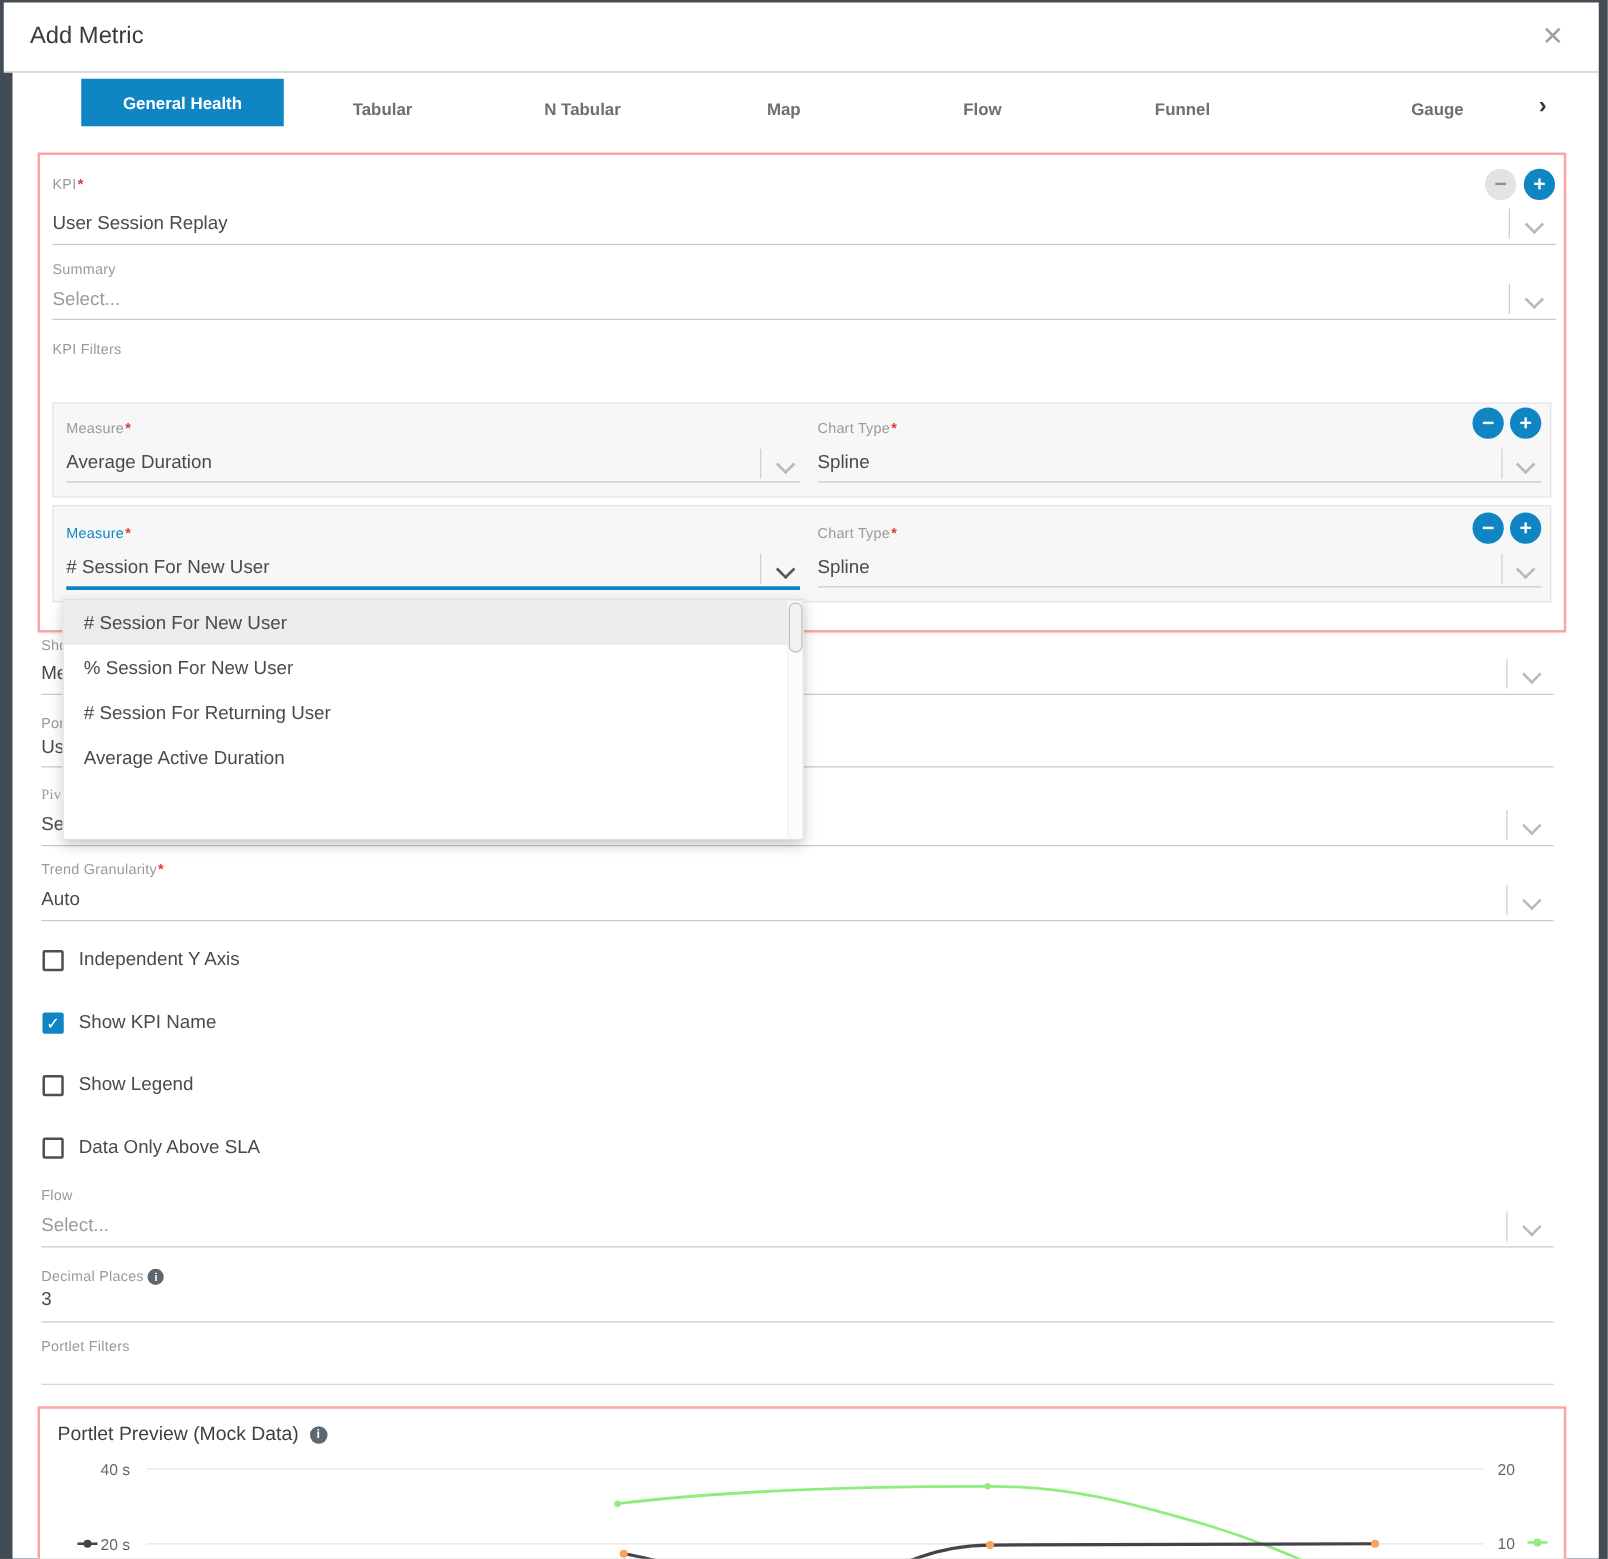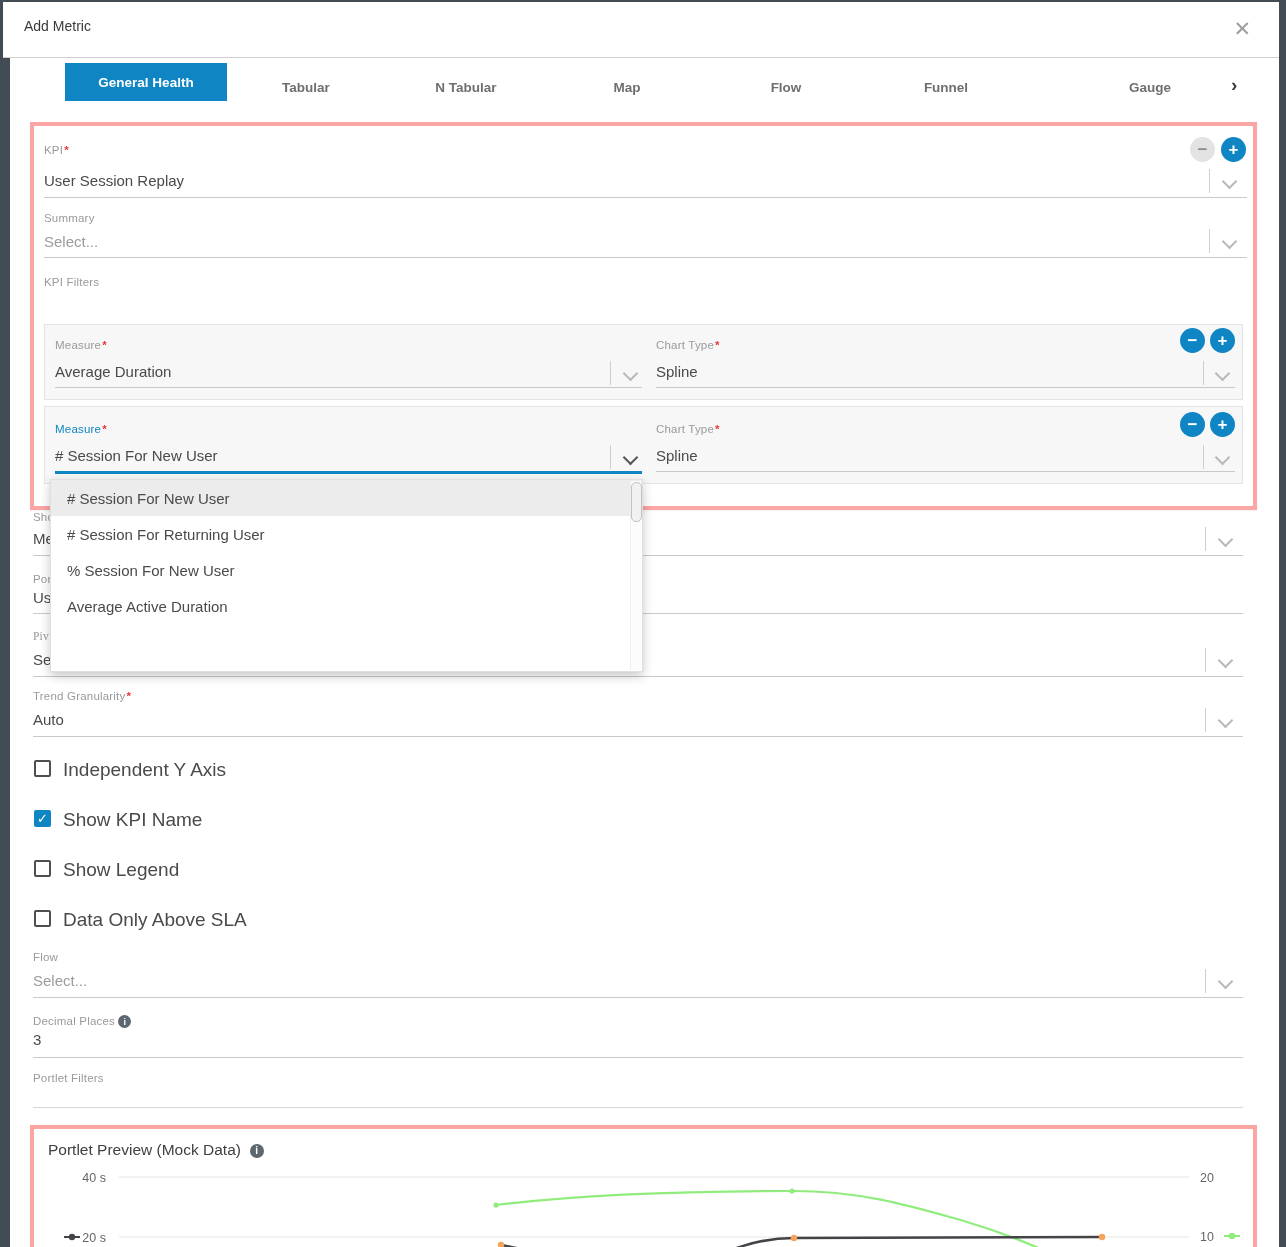--- a/index.html
+++ b/index.html
@@ -14,33 +14,33 @@
   .underline{position:absolute;height:1px;background:#c9c9c9;}
   .underline.light{background:#d6d6d6;}
   .vsep{position:absolute;width:1px;height:24px;background:#cfcfcf;}
   .chev{position:absolute;width:9px;height:9px;border-right:2px solid #b9b9b9;border-bottom:2px solid #b9b9b9;transform:rotate(45deg);}
   .chev.dark{border-color:#555;}
   .circle-btn{position:absolute;width:25px;height:25px;border-radius:50%;display:flex;align-items:center;justify-content:center;font-size:17px;font-weight:bold;line-height:1;cursor:pointer;}
   .circle-btn.gray{background:#e3e3e3;color:#8f8f8f;}
   .circle-btn.blue{background:#0f86c3;color:#fff;}
   .tab-label{position:absolute;transform:translateX(-50%);font-size:13.5px;color:#6f6f6f;font-weight:600;white-space:nowrap;}
   .tab-active{position:absolute;background:#0f86c3;color:#fff;display:flex;align-items:center;justify-content:center;font-size:13.5px;font-weight:bold;}
-  .card{position:absolute;background:#fff;border:4px solid #fca5a5;box-shadow:0 1px 2px rgba(0,0,0,.06);}
+  .card{position:absolute;background:#fff;border:2px solid #fca5a5;box-shadow:0 1px 2px rgba(0,0,0,.06);}
   .measure-panel{position:absolute;background:#f7f7f7;border:1px solid #e4e4e4;}
   .dropdown{position:absolute;background:#fff;border:1px solid #e0e0e0;box-shadow:0 4px 10px rgba(0,0,0,.22);z-index:30;}
   .dd-item{height:36px;display:flex;align-items:center;padding-left:16px;font-size:15px;color:#4a4a4a;cursor:pointer;}
   .dd-item.highlighted{background:#ececec;}
   .scroll-track{position:absolute;top:1px;right:1px;width:10px;bottom:1px;background:#fcfcfc;border-left:1px solid #efefef;}
   .scroll-thumb{position:absolute;top:1px;left:0;width:9px;height:38px;background:#f1f1f1;border:1px solid #c2c2c2;border-radius:5px;}
   .checkbox{position:absolute;width:17px;height:17px;box-sizing:border-box;border:2px solid #4f4f4f;border-radius:2px;background:#fff;cursor:pointer;}
   .checkbox.checked{border:none;background:#0f86c3;color:#fff;display:flex;align-items:center;justify-content:center;font-size:13px;font-weight:bold;}
-  .cb-label{position:absolute;font-size:19px;color:#4a4a4a;}
+  .cb-label{position:absolute;font-size:15px;color:#4a4a4a;}
   .info-icon{display:inline-flex;width:13px;height:13px;border-radius:50%;background:#5c6770;color:#fff;font-size:9px;font-weight:bold;align-items:center;justify-content:center;font-style:normal;vertical-align:middle;}
   .close-x{position:absolute;font-size:21px;font-weight:bold;color:#9e9e9e;cursor:pointer;}
-  .title{font-size:14px;color:#3a3a3a;}
+  .title{font-size:19px;color:#3a3a3a;}
   svg text{font-family:"Liberation Sans","DejaVu Sans",sans-serif;}
 </style>
 </head>
 <body>
 
 <div class="stage">
 
   <div class="panel" style="left:3px;top:2px;width:1276px;height:55px;border-bottom:1px solid #d0d0d0;">
     <div class="abs title" style="left:21px;top:16px;">Add Metric</div>
     <div class="close-x" style="right:28px;top:15px;">✕</div>
@@ -119,22 +119,22 @@
   <div class="underline" style="left:33px;top:613px;width:1210px;z-index:5;"></div>
 
   <div class="abs lbl" style="left:33px;top:630px;z-index:5;font-family:Liberation Serif, serif;">Piv</div>
   <div class="abs val" style="left:33px;top:651px;z-index:5;">Se</div>
   <div class="underline" style="left:33px;top:676px;width:1210px;z-index:5;"></div>
   <div class="vsep" style="left:1205px;top:648px;z-index:5;"></div>
   <div class="chev" style="left:1220px;top:655px;z-index:5;"></div>
 
   <div class="dropdown" style="left:50px;top:479px;width:591px;height:191px;">
     <div class="dd-item highlighted"># Session For New User</div>
+    <div class="dd-item">% Session For New User</div>
     <div class="dd-item"># Session For Returning User</div>
-    <div class="dd-item">% Session For New User</div>
     <div class="dd-item">Average Active Duration</div>
     <div class="scroll-track">
       <div class="scroll-thumb"></div>
     </div>
   </div>
 
   <div class="abs lbl" style="left:33px;top:690px;"><span>Trend Granularity</span><span class="req">*</span></div>
   <div class="abs val" style="left:33px;top:711px;">Auto</div>
   <div class="underline" style="left:33px;top:736px;width:1210px;"></div>
   <div class="vsep" style="left:1205px;top:708px;"></div>

